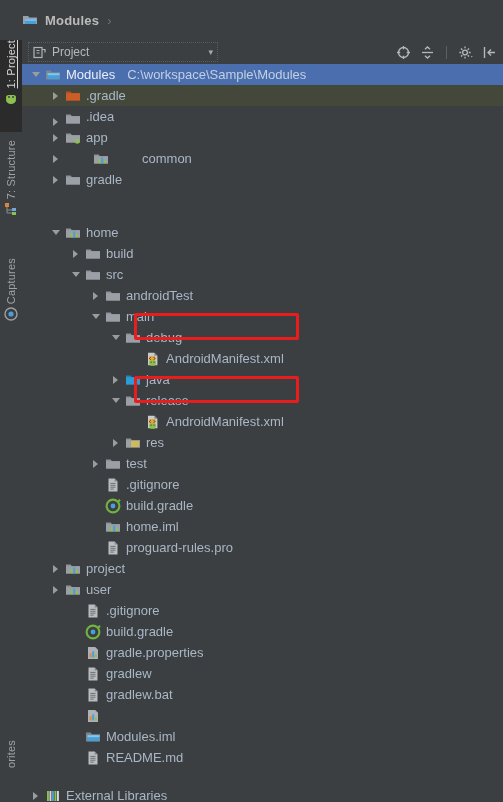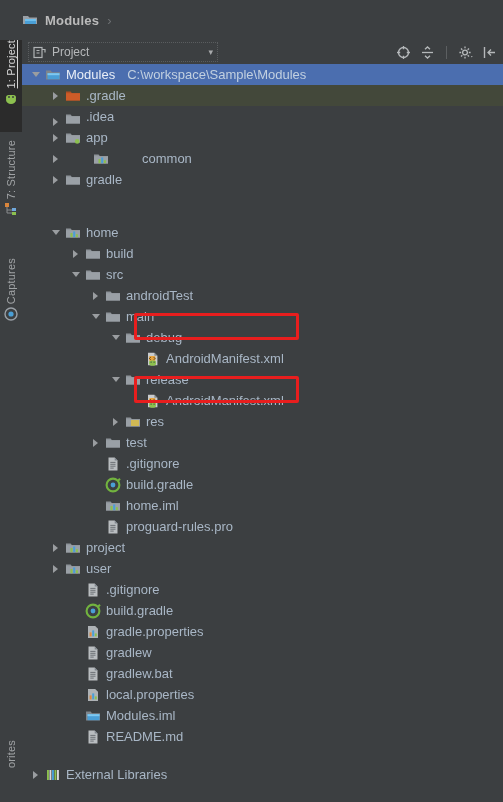--- a/index.html
+++ b/index.html
@@ -356,20 +356,32 @@
               <path d="M5.6 6.3L4.5 7.5l1.1 1.2M8.9 6.3l1.1 1.2-1.1 1.2" stroke="#4a3310" stroke-width="1" fill="none"></path>
               <ellipse cx="7.6" cy="12.2" rx="3.4" ry="2.6" fill="#8cc04f"></ellipse>
               <rect x="4.2" y="9.8" width="6.8" height="2.6" rx="1.3" fill="#8cc04f"></rect>
               <circle cx="6.1" cy="11.1" r=".7" fill="#3c3f41"></circle>
               <circle cx="9.1" cy="11.1" r=".7" fill="#3c3f41"></circle>
             </svg>
           </span>
           <span class="label">AndroidManifest.xml</span>
         </div>
         <div class="row" style="padding-left: 88px;">
+          <span class="arrow right">
+            <i></i>
+          </span>
+          <span class="ico">
+            <svg width="16" height="16" viewBox="0 0 16 16">
+              <path d="M1 3.5h4.6L7 5.2h8v7.3H1z" fill="#2582b4"></path>
+              <path d="M1 5.2h14v7.3H1z" fill="#2d9bd6"></path>
+            </svg>
+          </span>
+          <span class="label">java</span>
+        </div>
+        <div class="row" style="padding-left: 88px;">
           <span class="arrow down">
             <i></i>
           </span>
           <span class="ico">
             <svg width="16" height="16" viewBox="0 0 16 16">
               <path d="M1 3.5h4.6L7 5.2h8v7.3H1z" fill="#8d9399"></path>
               <path d="M1 5.2h14v7.3H1z" fill="#9aa0a6"></path>
             </svg>
           </span>
           <span class="label">release</span>
@@ -550,21 +562,20 @@
         <div class="row" style="padding-left: 48px;">
           <span class="arrow none"></span>
           <span class="ico">
             <svg width="16" height="16" viewBox="0 0 16 16">
               <path d="M3 2h7.2L13 4.8v9.2H3z" fill="#aeb2b5"></path>
               <rect x="4.6" y="8.4" width="2" height="4" fill="#e0873a"></rect>
               <rect x="7.2" y="6.4" width="2" height="6" fill="#4a9fd6"></rect>
               <rect x="9.8" y="9.4" width="2" height="3" fill="#8cc04f"></rect>
             </svg>
           </span>
-          <span class="label">local.properties</span>
         </div>
         <div class="row" style="padding-left: 48px;">
           <span class="arrow none"></span>
           <span class="ico">
             <svg width="16" height="16" viewBox="0 0 16 16">
               <path d="M1 3.5h4.6L7 5.2h8v7.3H1z" fill="#7f868c"></path>
               <path d="M2.5 6.2h12v6H2.5z" fill="#4a9fd6"></path>
               <path d="M2.5 6.2h12v2h-12z" fill="#7ec8f0"></path>
             </svg>
           </span>

